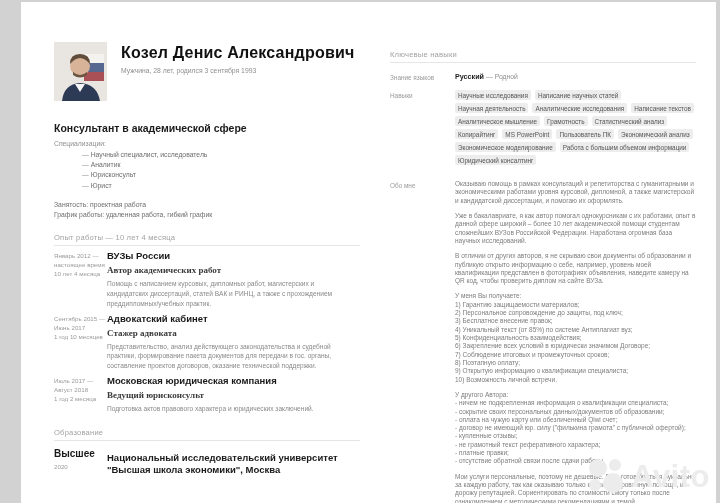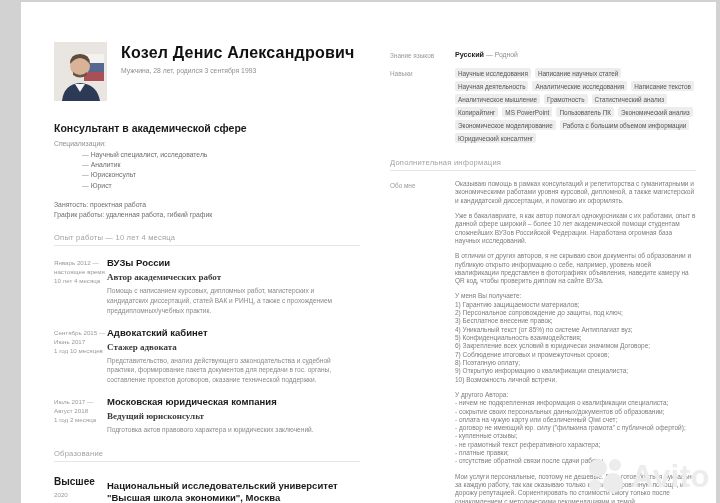--- a/index.html
+++ b/index.html
@@ -24,21 +24,21 @@
     padding-bottom:3px;letter-spacing:.2px;
   }
   .pos-title{font-size:10.5px;font-weight:bold;color:#1a1a1a;margin-top:21px;}
   .spec-label{font-size:6.8px;color:#8f8f8f;margin-top:6px;}
   .spec-list{margin:3px 0 0 0;padding:0;list-style:none;}
   .spec-list li{font-size:6.8px;color:#6d6d6d;line-height:1.5;padding-left:28px;}
   .spec-list li::before{content:"—  ";color:#8f8f8f;}
   .meta-line{font-size:6.8px;color:#6d6d6d;line-height:1.5;}
   .meta-block{margin-top:9px;}
 
-  .xp-row{display:flex;margin-top:11px;}
+  .xp-row{display:flex;margin-top:4px;}
   .xp-dates{flex:0 0 53px;font-size:6.2px;color:#9a9a9a;line-height:1.45;padding-top:2px;}
   .xp-main{flex:1;padding-left:0px;margin-left:0;}
   .xp-main{padding-right:4px;}
   .xp-company{font-size:9.5px;font-weight:bold;color:#1a1a1a;line-height:1.25;}
   .xp-role{font-size:9px;font-weight:bold;color:#3a3a3a;margin-top:3px;font-family:Liberation Serif, serif;}
   .xp-desc{font-size:6.6px;color:#8a8a8a;line-height:1.5;margin-top:4px;}
   .xp-row .xp-main{margin-left:0;}
 
   .edu-level{font-size:10px;font-weight:bold;color:#1a1a1a;}
   .edu-year{font-size:6.2px;color:#9a9a9a;margin-top:2px;}
@@ -161,20 +161,21 @@
       </div>
     </div>
 
   </div>
 
 </div>
 
 <div class="page" id="right-page">
 
   <div style="margin-top:48px;" class="rp-section">
+    <div class="section-head">Ключевые навыки</div>
 
     <div class="rp-row">
       <div class="rp-label">Знание языков</div>
       <div class="rp-content lang-line">
         <span class="lang-name">Русский</span>
         <span class="lang-level">— Родной</span>
       </div>
     </div>
 
     <div class="rp-row">
@@ -193,21 +194,20 @@
         <span class="tag">Пользователь ПК</span>
         <span class="tag">Экономический анализ</span>
         <span class="tag">Экономическое моделирование</span>
         <span class="tag">Работа с большим объемом информации</span>
         <span class="tag">Юридический консалтинг</span>
       </div>
     </div>
   </div>
 
   <div style="margin-top:15px;" class="rp-section">
-    <div class="section-head">Дополнительная информация</div>
     <div class="rp-row">
       <div class="rp-label">Обо мне</div>
       <div class="rp-content about-text">
         <p>Оказываю помощь в рамках консультаций и репетиторства с гуманитарными и экономическими работами уровня курсовой, дипломной, а также магистерской и кандидатской диссертации, и помогаю их оформлять.</p>
         <p>Уже в бакалавриате, я как автор помогал однокурсникам с их работами, опыт в данной сфере широкий – более 10 лет академической помощи студентам сложнейших ВУЗов Российской Федерации. Наработана огромная база научных исследований.</p>
         <p>В отличии от других авторов, я не скрываю свои документы об образовании и публикую открыто информацию о себе, например, уровень моей квалификации представлен в фотографиях объявления, наведите камеру на QR код, чтобы проверить диплом на сайте ВУЗа.</p>
         <p>У меня Вы получаете:
 1) Гарантию защищаемости материалов;
 2) Персональное сопровождение до защиты, под ключ;
 3) Бесплатное внесение правок;

